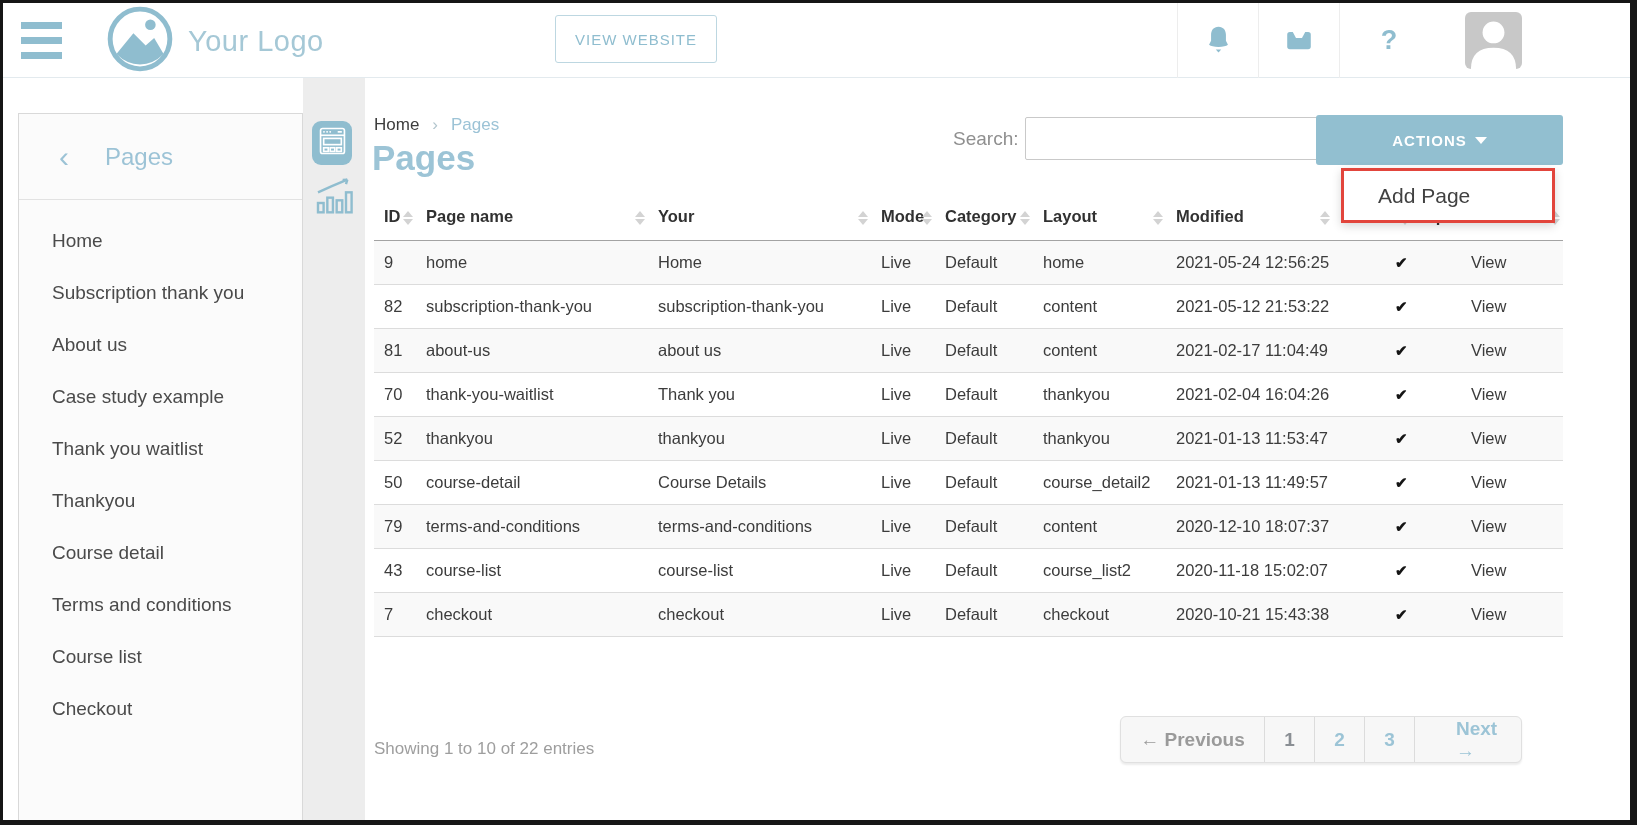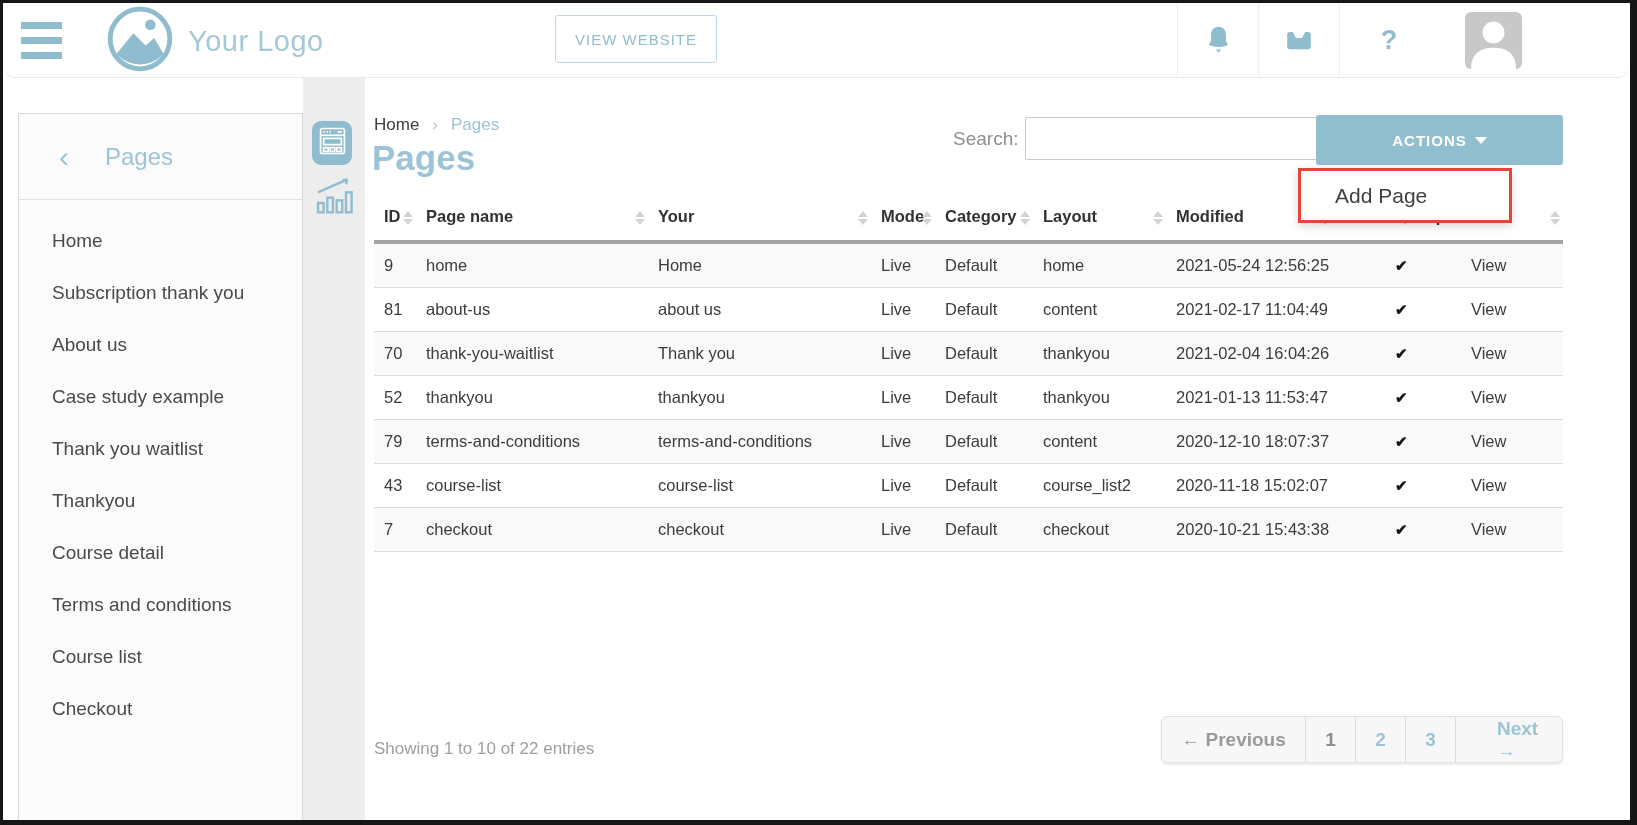--- a/index.html
+++ b/index.html
@@ -4,21 +4,21 @@
 <style>
   * { margin:0; padding:0; box-sizing:border-box; }
   html,body { background:#ffffff; }
   body { font-family:"Liberation Sans", sans-serif; }
 
   #app { position:relative; width:1637px; height:825px; background:#fff;
          border:3px solid #161616; border-right-width:7px; border-bottom-width:5px; overflow:hidden; }
 
   
   .topbar { position:absolute; top:0; left:0; right:0; height:75px; background:#fff;
-            border-bottom:1px solid #e3eaee; z-index:20;border-radius:13px; }
+            border-bottom:1px solid #e3eaee; z-index:20; }
   .hamburger { position:absolute; left:18px; top:19px; width:41px; height:37px;
                display:flex; flex-direction:column; justify-content:space-between; cursor:pointer; }
   .hamburger i { display:block; height:7px; background:#8fbdcf; }
   .logo-wrap { position:absolute; left:103px; top:3px; height:70px; display:flex; align-items:center; gap:14px; }
   .logo-text { font-size:29px; color:#a5c8d6; letter-spacing:0.5px; }
   .view-website-btn { position:absolute; left:552px; top:12px; width:162px; height:48px; background:#fff;
             border:1px solid #bdd7e1; border-radius:3px; color:#8fbdcf; font-size:15px;
             letter-spacing:1px; font-family:inherit; cursor:pointer; }
   .top-cell { position:absolute; top:0; height:75px; border-left:1px solid #ededed;
               display:flex; align-items:center; justify-content:center; cursor:pointer; }
@@ -59,45 +59,45 @@
   .search-label { font-size:19px; color:#8f8f8f; margin-right:7px;margin-left:36px; }
   .search-input { width:300px; height:43px; border:1px solid #c9c9c9; border-radius:2px;
                   font-size:17px; padding:0 10px; font-family:inherit; color:#444; }
 
   .actions-btn { position:absolute; left:951px; top:37px; width:247px; height:50px; background:#92bfd0;
                  border:none; border-radius:3px; color:#fff; font-size:15px; font-weight:bold;
                  letter-spacing:1px; cursor:pointer; font-family:inherit;
                  display:flex; align-items:center; justify-content:center; gap:8px; z-index:30; }
   .caret-down { width:0; height:0; border-left:6px solid transparent; border-right:6px solid transparent;
                 border-top:7px solid #fff; }
-  .actions-menu { position:absolute; left:933px; top:90px; width:214px; height:55px; background:#fff;
+  .actions-menu { position:absolute; left:976px; top:90px; width:214px; height:55px; background:#fff;
                   border:3px solid #e2453c; box-shadow:0 3px 9px rgba(0,0,0,0.16);
                   display:flex; align-items:center; padding-left:34px; z-index:40; }
   .menu-item { font-size:21px; color:#414141; cursor:pointer; }
 
   
   .table-wrap { position:absolute; left:9px; top:117px; width:1189px; }
   table { border-collapse:collapse; table-layout:fixed; width:1189px; }
   thead th { text-align:left; font-size:16.5px; color:#313131; padding:12px 18px 14px 10px;
-             border-bottom:4px solid #a3a3a3; position:relative; cursor:pointer; }
+             border-bottom:1px solid #a3a3a3; position:relative; cursor:pointer; }
   .sort-icons { position:absolute; right:3px; top:50%; transform:translateY(-50%);
                 display:flex; flex-direction:column; gap:2px; }
   .arr { width:0; height:0; border-left:5px solid transparent; border-right:5px solid transparent; }
   .arr-up   { border-bottom:6px solid #d3d3d3; }
   .arr-down { border-top:6px solid #d3d3d3; }
   tbody tr { border-bottom:1px solid #dcdcdc; }
   tbody tr:nth-child(odd) { background:#f9f9f9; }
   tbody td { font-size:16.5px; color:#3c3c3c; padding:12px 6px 12px 10px; overflow:hidden; white-space:nowrap; }
   td.publish-cell { padding-left:62px; font-size:15px; font-weight:bold; color:#151515; }
   td.options-cell { padding-left:58px; }
   .view-link { cursor:pointer; color:#3c3c3c; }
 
   
   .showing-text { position:absolute; left:9px; top:661px; font-size:17px; color:#9e9e9e; }
-  .pagination { position:absolute; left:796px; top:638px; width:402px; height:47px; display:flex;
+  .pagination { position:absolute; left:755px; top:638px; width:402px; height:47px; display:flex;
                 background:#f7f7f7; border:1px solid #e0e0e0; border-radius:6px; overflow:hidden;
                 box-shadow:0 2px 2px rgba(0,0,0,0.08); }
   .page-btn { display:flex; align-items:center; justify-content:center; font-weight:bold;
               font-size:19px; cursor:pointer; border-left:1px solid #dcdcdc; }
   .page-btn:first-child { border-left:none; }
   .pg-prev { width:143px; color:#9a9a9a; }
   .pg-num  { width:50px; color:#9cc4d6; }
   .pg-num.current { color:#8a8f94; }
   .pg-next { flex:1; color:#9cc4d6;padding-left:41px; }
 </style>
@@ -289,20 +289,31 @@
               <td>home</td>
               <td>Home</td>
               <td>Live</td>
               <td>Default</td>
               <td>home</td>
               <td>2021-05-24 12:56:25</td>
               <td class="publish-cell"><span>✔</span></td>
               <td class="options-cell"><span class="view-link">View</span></td>
             </tr>
             <tr>
+              <td>82</td>
+              <td>subscription-thank-you</td>
+              <td>subscription-thank-you</td>
+              <td>Live</td>
+              <td>Default</td>
+              <td>content</td>
+              <td>2021-05-12 21:53:22</td>
+              <td class="publish-cell"><span>✔</span></td>
+              <td class="options-cell"><span class="view-link">View</span></td>
+            </tr>
+            <tr>
               <td>81</td>
               <td>about-us</td>
               <td>about us</td>
               <td>Live</td>
               <td>Default</td>
               <td>content</td>
               <td>2021-02-17 11:04:49</td>
               <td class="publish-cell"><span>✔</span></td>
               <td class="options-cell"><span class="view-link">View</span></td>
             </tr>
@@ -318,20 +329,31 @@
               <td class="options-cell"><span class="view-link">View</span></td>
             </tr>
             <tr>
               <td>52</td>
               <td>thankyou</td>
               <td>thankyou</td>
               <td>Live</td>
               <td>Default</td>
               <td>thankyou</td>
               <td>2021-01-13 11:53:47</td>
+              <td class="publish-cell"><span>✔</span></td>
+              <td class="options-cell"><span class="view-link">View</span></td>
+            </tr>
+            <tr>
+              <td>50</td>
+              <td>course-detail</td>
+              <td>Course Details</td>
+              <td>Live</td>
+              <td>Default</td>
+              <td>course_detail2</td>
+              <td>2021-01-13 11:49:57</td>
               <td class="publish-cell"><span>✔</span></td>
               <td class="options-cell"><span class="view-link">View</span></td>
             </tr>
             <tr>
               <td>79</td>
               <td>terms-and-conditions</td>
               <td>terms-and-conditions</td>
               <td>Live</td>
               <td>Default</td>
               <td>content</td>

